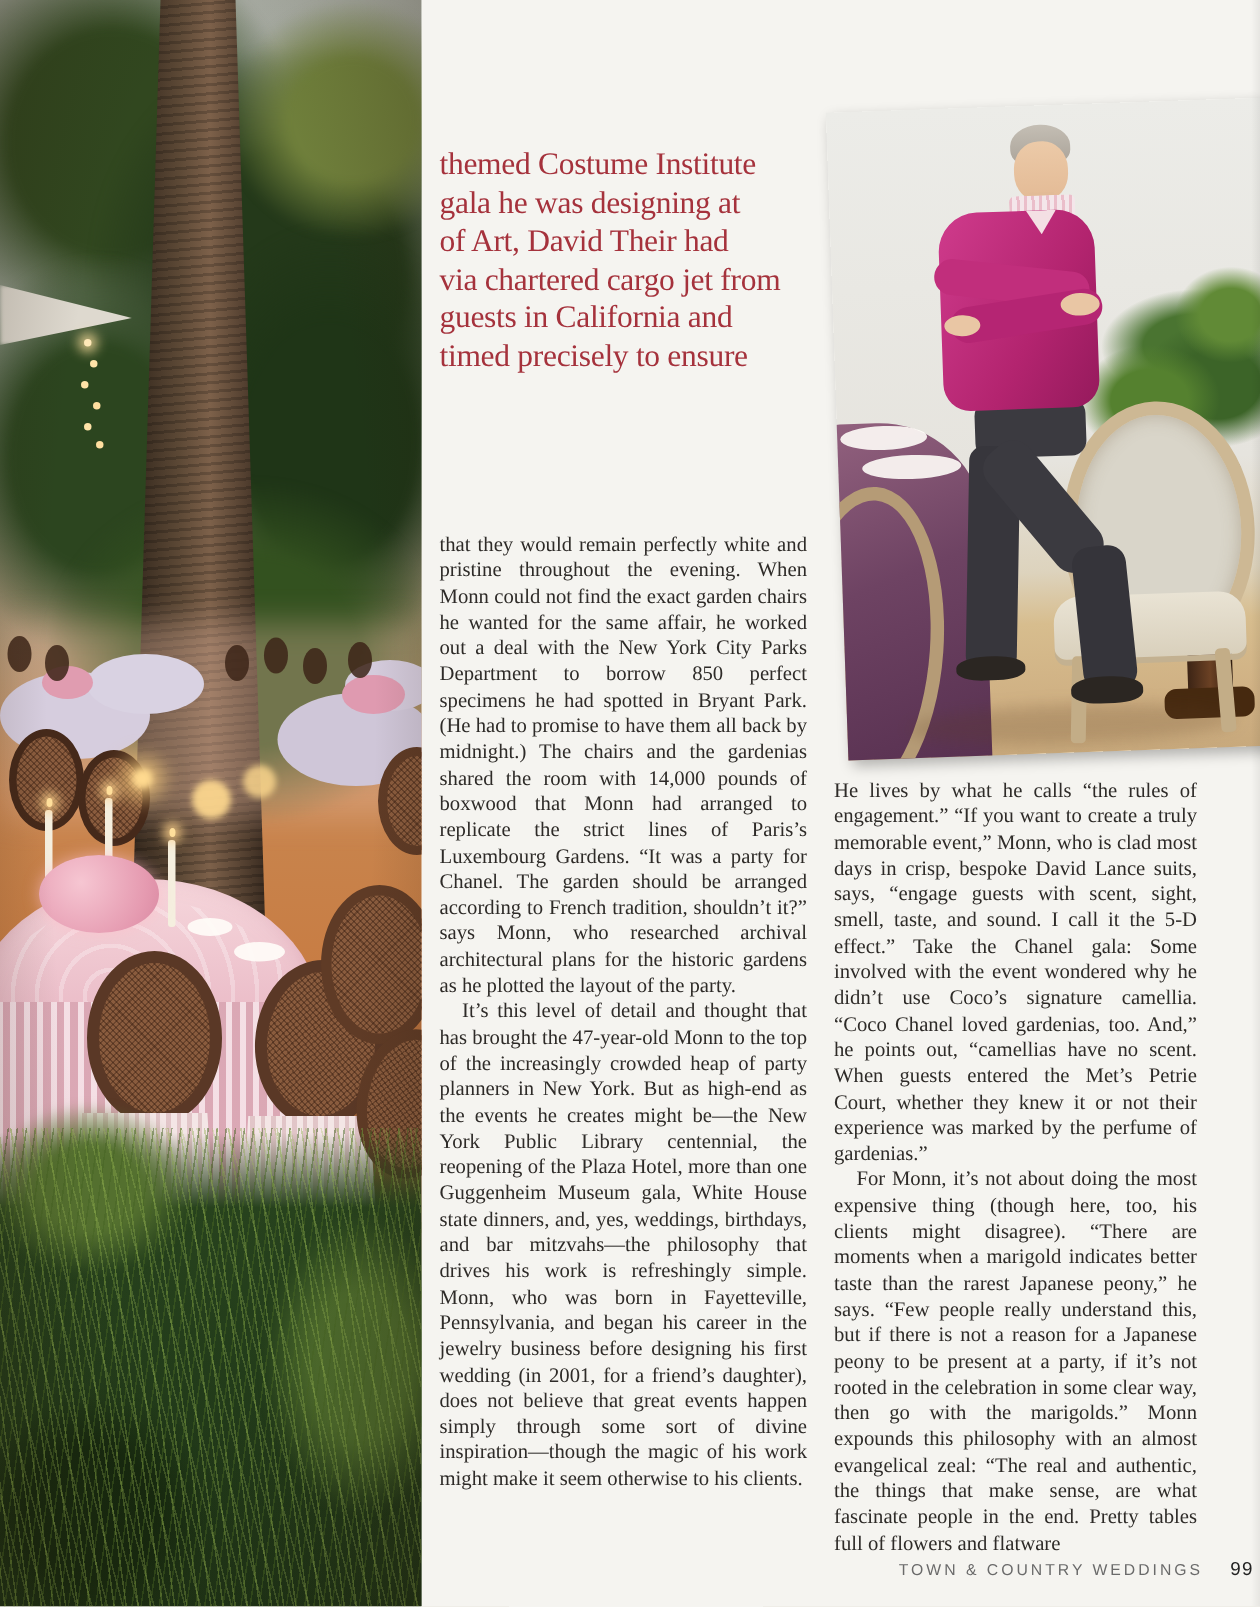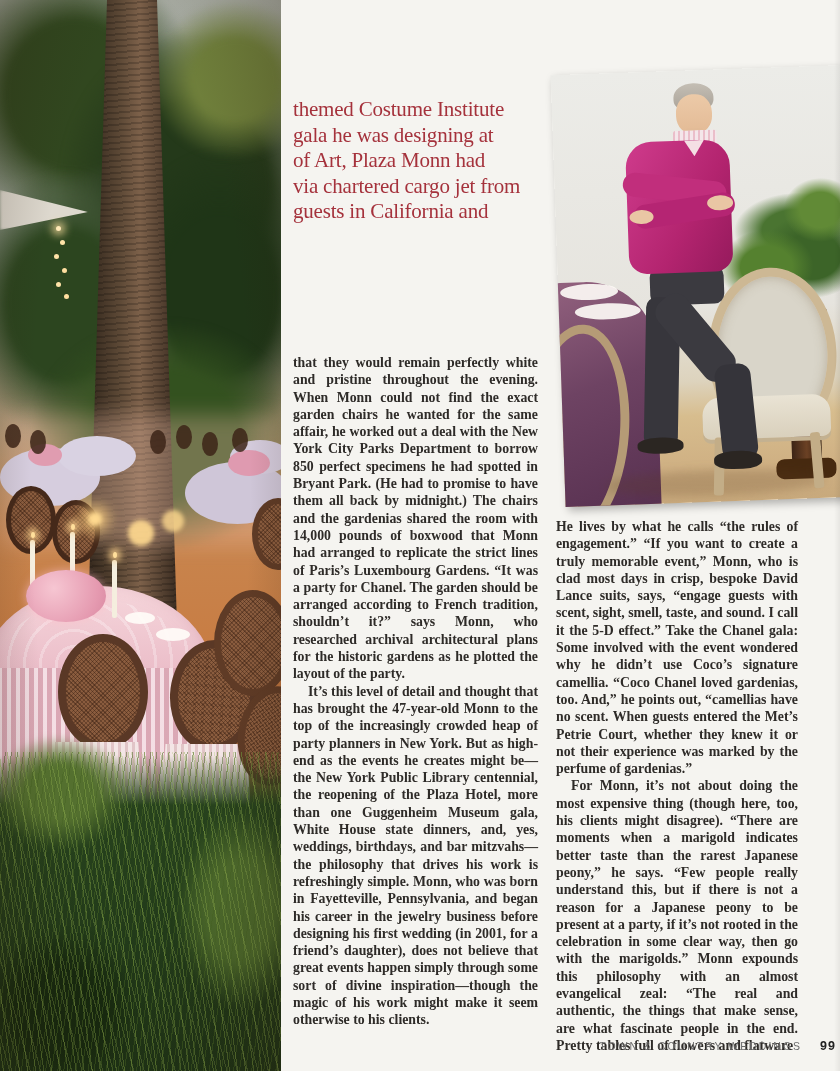--- a/index.html
+++ b/index.html
@@ -67,21 +67,21 @@
       repeating-linear-gradient(75deg,transparent 0 9px,rgba(160,190,90,.28) 9px 10px);}
   .pl-grassR{left:175px;top:810px;width:130px;height:200px;background:radial-gradient(closest-side,#4c6a2c 50%,rgba(76,106,44,0));}
   .pl-clover{left:-20px;top:930px;width:160px;height:160px;background:radial-gradient(closest-side,#16290f 55%,rgba(22,41,15,0));}
   .pl-vignette{left:0;top:0;width:281px;height:1071px;
     background:radial-gradient(ellipse at 50% 45%,rgba(0,0,0,0) 55%,rgba(40,25,10,.28) 100%);}
 
   
   .deck{left:293px;top:97px;width:260px;color:#a5323c;font-size:21px;line-height:25.6px;letter-spacing:-.2px;}
   .deck div{white-space:nowrap;}
   .col{width:245px;color:#2e2b28;font-size:13.8px;line-height:17.3px;text-align:justify;}
-  .col p{margin:0;font-weight:bold;}
+  .col p{margin:0;}
   .col p.indent{text-indent:15px;}
   .col1{left:293px;top:354px;}
   .col2{left:556px;top:518px;width:242px;}
 
   
   .photo-right{left:558px;top:70px;width:290px;height:432px;overflow:hidden;
     transform:rotate(-2deg);transform-origin:50% 50%;
     background:linear-gradient(180deg,#ecece8,#e6e4de 55%,#ddd3bd 72%,#d7bd8e 80%,#cfb083 92%,#c8a97c 100%);
     box-shadow:3px 4px 9px rgba(0,0,0,.28);}
   .fern{position:absolute;border-radius:50%;}
@@ -119,21 +119,21 @@
   .legL{left:84px;top:226px;width:34px;height:150px;border-radius:10px;background:#37363c;transform:rotate(3deg);}
   .thigh{left:105px;top:210px;width:100px;height:36px;border-radius:14px;background:#3b3a40;transform:rotate(52deg);transform-origin:left center;}
   .shin{left:156px;top:295px;width:36px;height:96px;border-radius:12px;background:#35343a;transform:rotate(-4deg);}
   .shoe1{left:74px;top:366px;width:46px;height:16px;border-radius:45% 45% 40% 40%;background:#2b2622;}
   .shoe2{left:150px;top:382px;width:48px;height:18px;border-radius:45% 45% 40% 40%;background:#2b2622;}
 
   
   .footer{position:absolute;top:1039px;right:4px;display:flex;align-items:baseline;gap:18px;
     font-family:"Liberation Sans",sans-serif;}
   .pub{font-size:10.5px;letter-spacing:2px;color:#6a6a6a;}
-  .pnum{font-size:12.5px;font-weight:bold;color:#222;letter-spacing:1px;}
+  .pnum{font-size:12.5px;font-weight:normal;color:#222;letter-spacing:1px;}
 </style>
 </head>
 <body>
 
 <div class="page">
 
   <div class="abs photo-left">
     <div class="blob pl-can1"></div>
     <div class="blob pl-can2"></div>
     <div class="blob pl-can5"></div>
@@ -183,23 +183,24 @@
     <div class="blob pl-tuft"></div>
     <div class="blob pl-grassR"></div>
     <div class="blob pl-clover"></div>
     <div class="abs pl-grassblades"></div>
     <div class="abs pl-vignette"></div>
   </div>
 
   <div class="abs deck">
     <div>themed Costume Institute</div>
     <div>gala he was designing at</div>
-    <div>of Art, Plaza Monn had</div>
+    <div>of Art, David Their had</div>
     <div>via chartered cargo jet from</div>
     <div>guests in California and</div>
+    <div>timed precisely to ensure</div>
   </div>
 
   <div class="abs col col1">
     <p>that they would remain perfectly white and pristine throughout the evening. When Monn could not find the exact garden chairs he wanted for the same affair, he worked out a deal with the New York City Parks Department to borrow 850 perfect specimens he had spotted in Bryant Park. (He had to promise to have them all back by midnight.) The chairs and the gardenias shared the room with 14,000 pounds of boxwood that Monn had arranged to replicate the strict lines of Paris’s Luxembourg Gardens. “It was a party for Chanel. The garden should be arranged according to French tradition, shouldn’t it?” says Monn, who researched archival architectural plans for the historic gardens as he plotted the layout of the party.</p>
     <p class="indent">It’s this level of detail and thought that has brought the 47-year-old Monn to the top of the increasingly crowded heap of party planners in New York. But as high-end as the events he creates might be—the New York Public Library centennial, the reopening of the Plaza Hotel, more than one Guggenheim Museum gala, White House state dinners, and, yes, weddings, birthdays, and bar mitzvahs—the philosophy that drives his work is refreshingly simple. Monn, who was born in Fayetteville, Pennsylvania, and began his career in the jewelry business before designing his first wedding (in 2001, for a friend’s daughter), does not believe that great events happen simply through some sort of divine inspiration—though the magic of his work might make it seem otherwise to his clients.</p>
   </div>
 
   <div class="abs photo-right">
     <div class="fern fe1"></div>
     <div class="fern fe2"></div>

